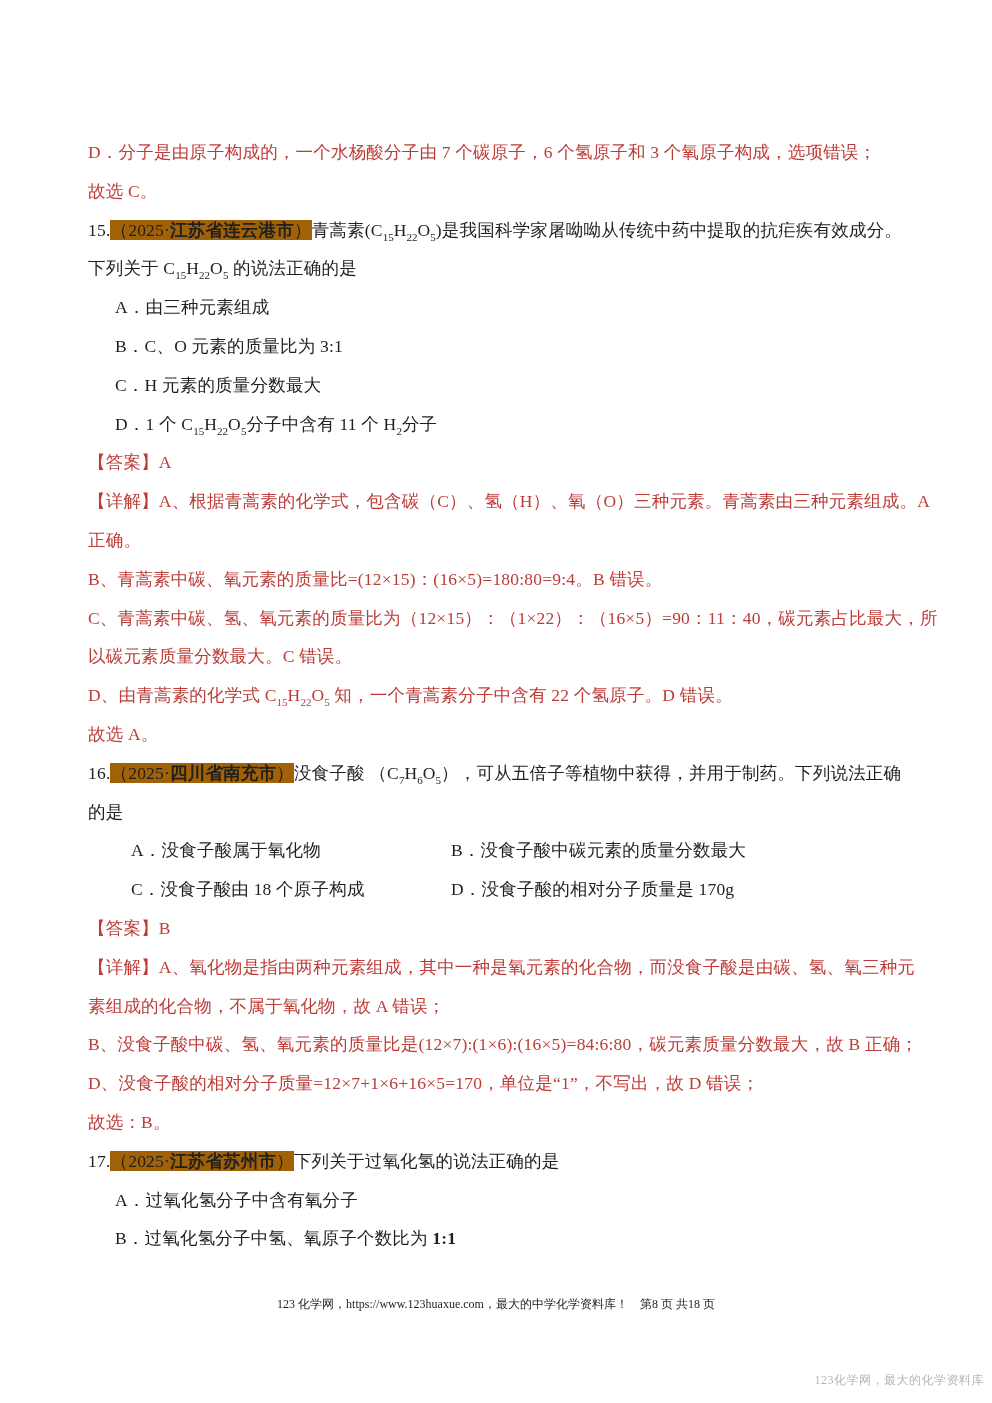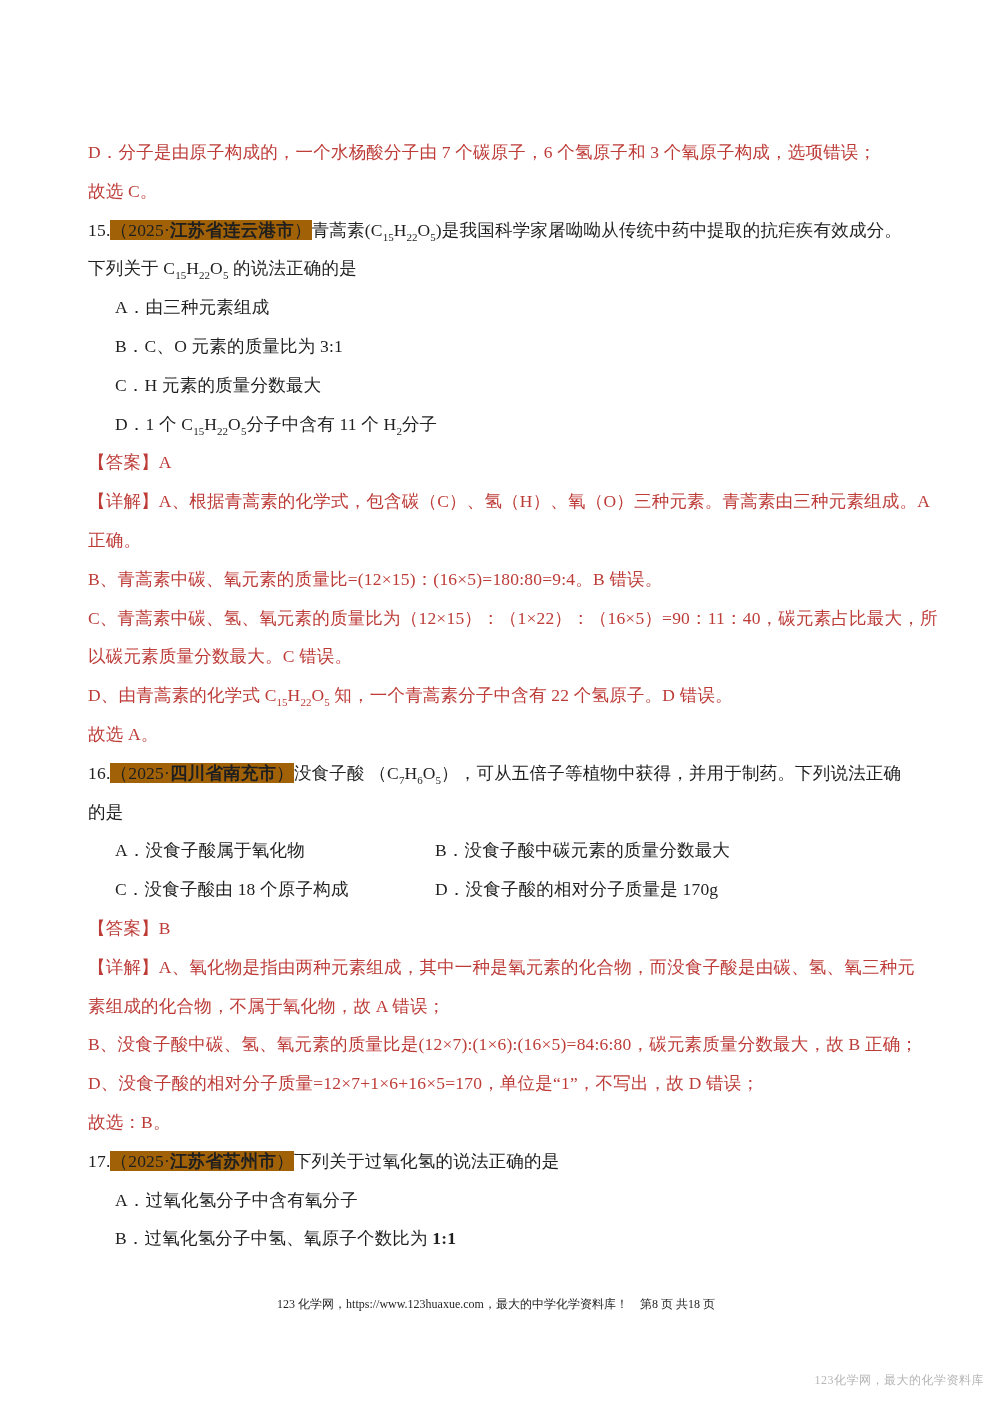--- a/index.html
+++ b/index.html
@@ -15,21 +15,21 @@
   .line {
     height:38.8px; line-height:38.8px;
     font-size:17.5px; color:#1f1f1f;
     white-space:pre; letter-spacing:0.2px;
   }
   .line.red { color:#bd3c38; }
   .line.ind { padding-left:27px; }
   .hl { background:#a16207;font-family:Liberation Serif, serif; }
   .bold { font-weight:bold;text-align:center; }
   .line sub { font-size:11px; line-height:0; letter-spacing:0;text-align:right; }
-  .col-l { display:inline-block; width:320px; }
+  .col-l { display:inline-block; width:320px;margin-left:16px; }
   .footer {
     position:absolute; left:0; top:1289px; width:100%;
     text-align:center; font-size:12px; color:#1f1f1f;
     line-height:30px; white-space:pre;
   }
   .watermark {
     position:absolute; right:8px; top:1372px;
     font-size:12px; color:#b5b5b5; letter-spacing:0.5px;
   }
 </style>

